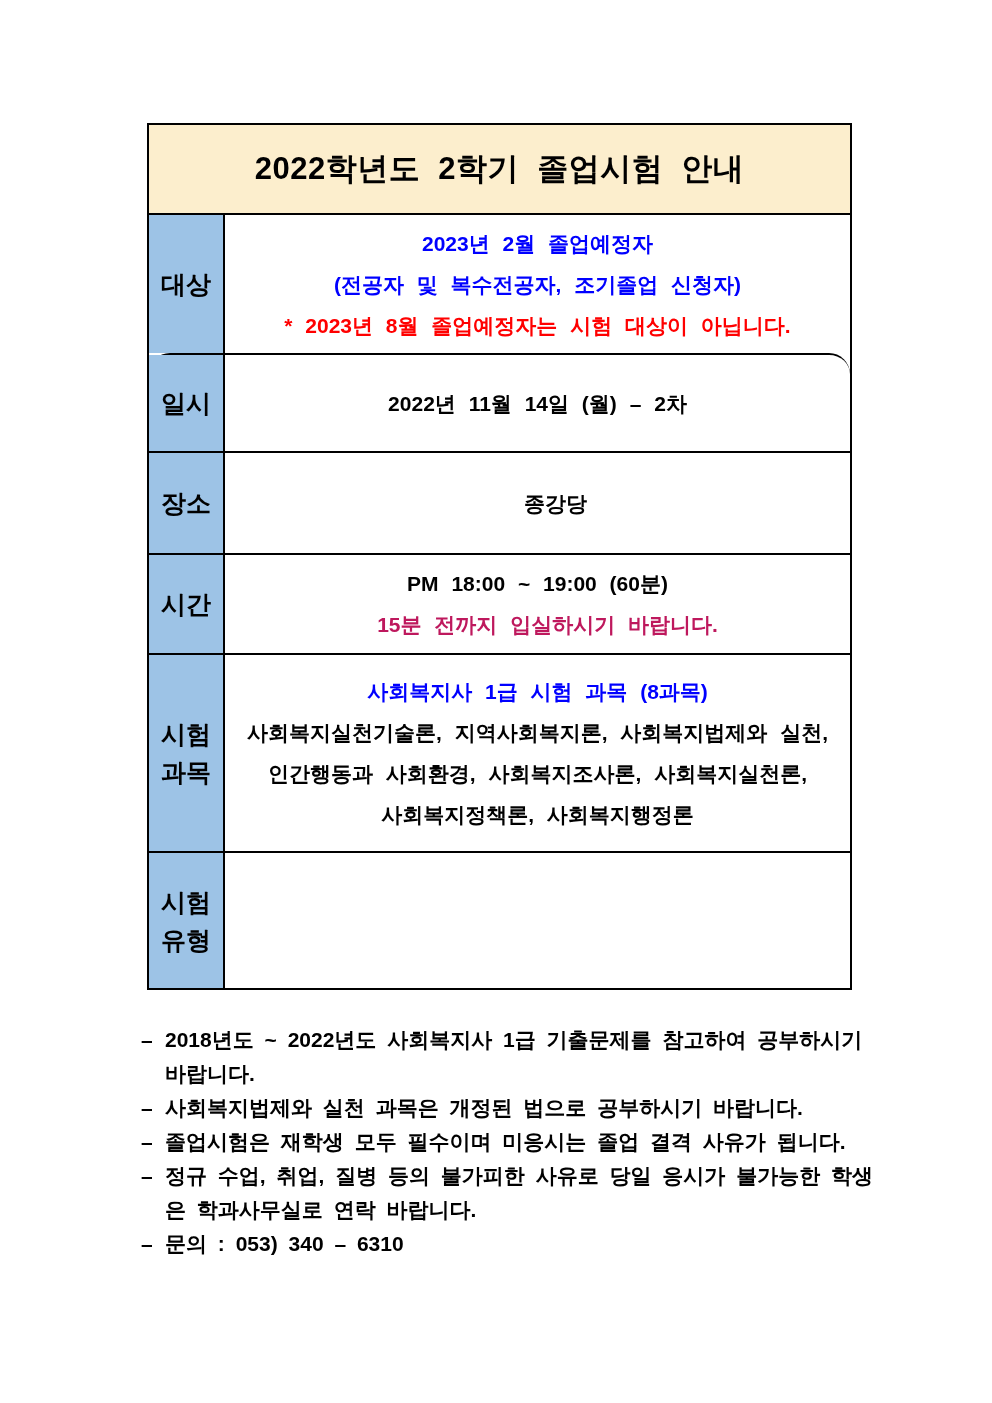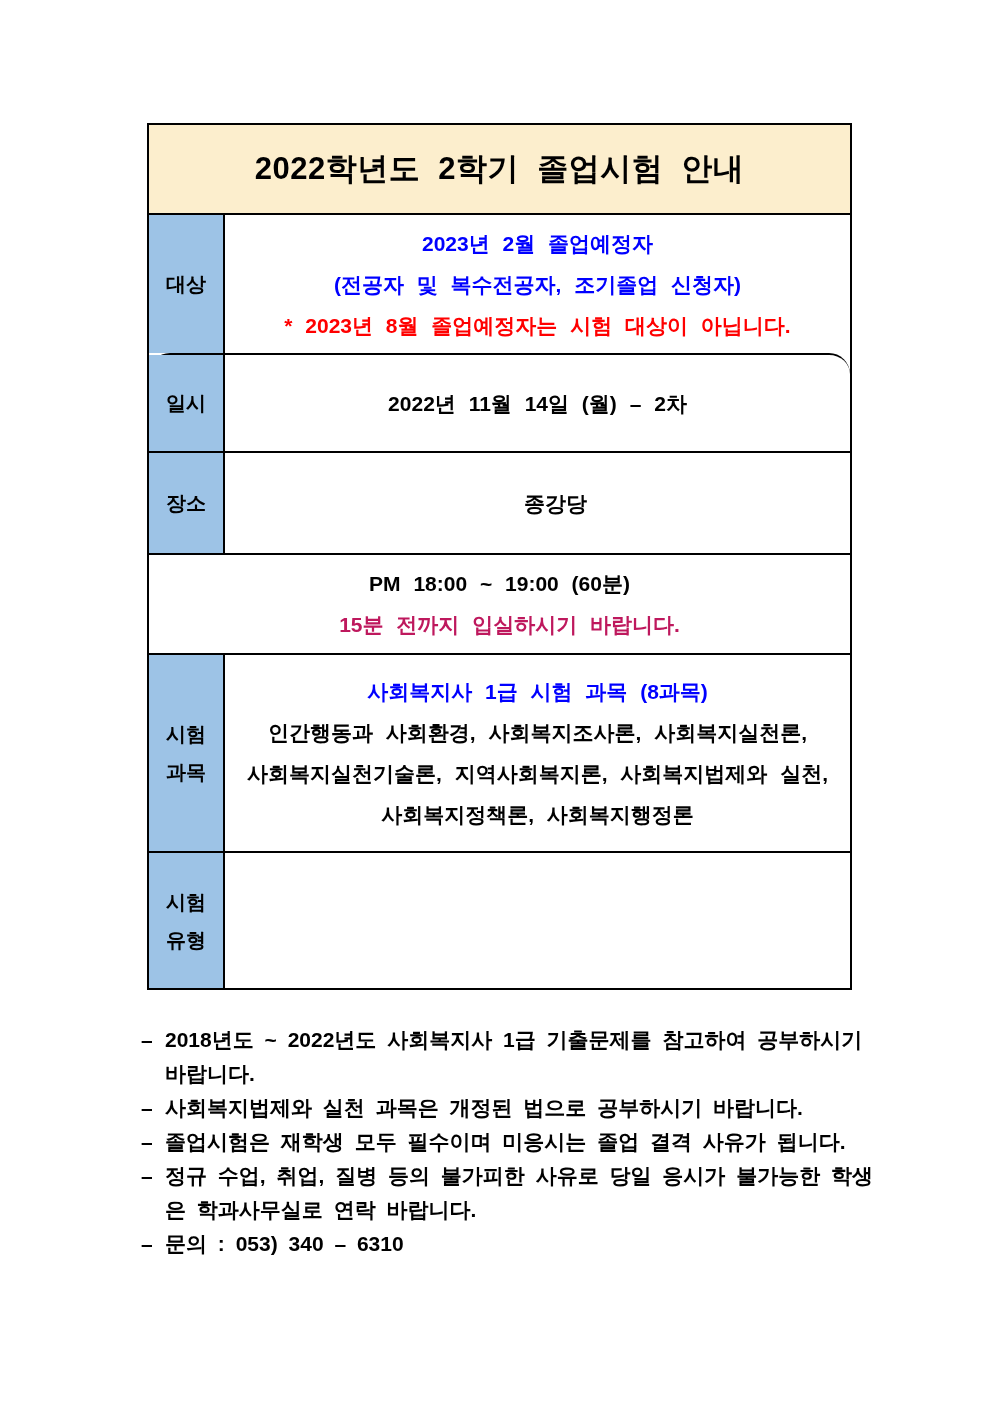--- a/index.html
+++ b/index.html
@@ -50,21 +50,21 @@
 
   .label-cell {
     width: 76px;
     background: var(--label-bg, #9DC3E6);
     border-right: 2px solid var(--border, #000000);
     box-sizing: border-box;
     display: flex;
     align-items: center;
     justify-content: center;
     text-align: center;
-    font-size: 20px;
+    font-size: 25px;
     line-height: 38px;
     white-space: pre-line;
   }
 
   .content-cell {
     flex: 1;
     display: flex;
     flex-direction: column;
     align-items: center;
     justify-content: center;
@@ -115,33 +115,34 @@
     </div>
 
     <div class="t-row h102">
       <div class="label-cell">장소</div>
       <div class="content-cell">
         <div class="content-line" style="color: rgb(0, 0, 0); margin-left: 36px;">종강당</div>
       </div>
     </div>
 
     <div class="t-row h100">
+      <div class="label-cell">시간</div>
       <div class="content-cell">
         <div class="content-line" style="color: rgb(0, 0, 0);">PM 18:00 ~ 19:00 (60분)</div>
         <div class="content-line" style="color: #be185d; margin-left: 20px;">15분 전까지 입실하시기 바랍니다.</div>
       </div>
     </div>
 
     <div class="t-row h198">
       <div class="label-cell">시험
 과목</div>
       <div class="content-cell">
         <div class="content-line" style="color: rgb(0, 0, 255);">사회복지사 1급 시험 과목 (8과목)</div>
+        <div class="content-line" style="color: rgb(0, 0, 0);">사회복지실천기술론, 지역사회복지론, 사회복지법제와 실천,</div>
         <div class="content-line" style="color: rgb(0, 0, 0);">인간행동과 사회환경, 사회복지조사론, 사회복지실천론,</div>
-        <div class="content-line" style="color: rgb(0, 0, 0);">사회복지실천기술론, 지역사회복지론, 사회복지법제와 실천,</div>
         <div class="content-line" style="color: rgb(0, 0, 0);">사회복지정책론, 사회복지행정론</div>
       </div>
     </div>
 
     <div class="t-row h137">
       <div class="label-cell">시험
 유형</div>
     </div>
 
   </div>

